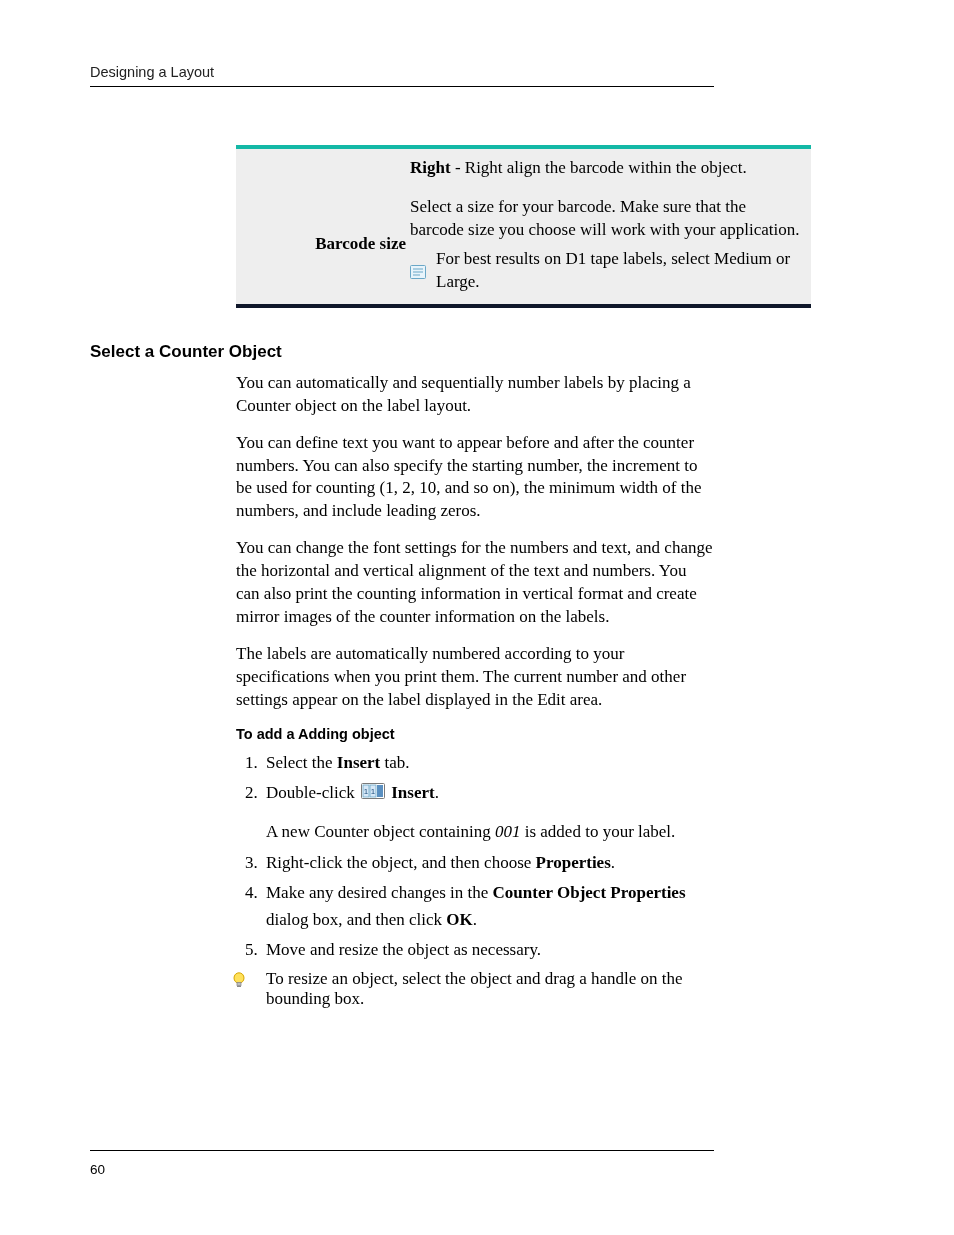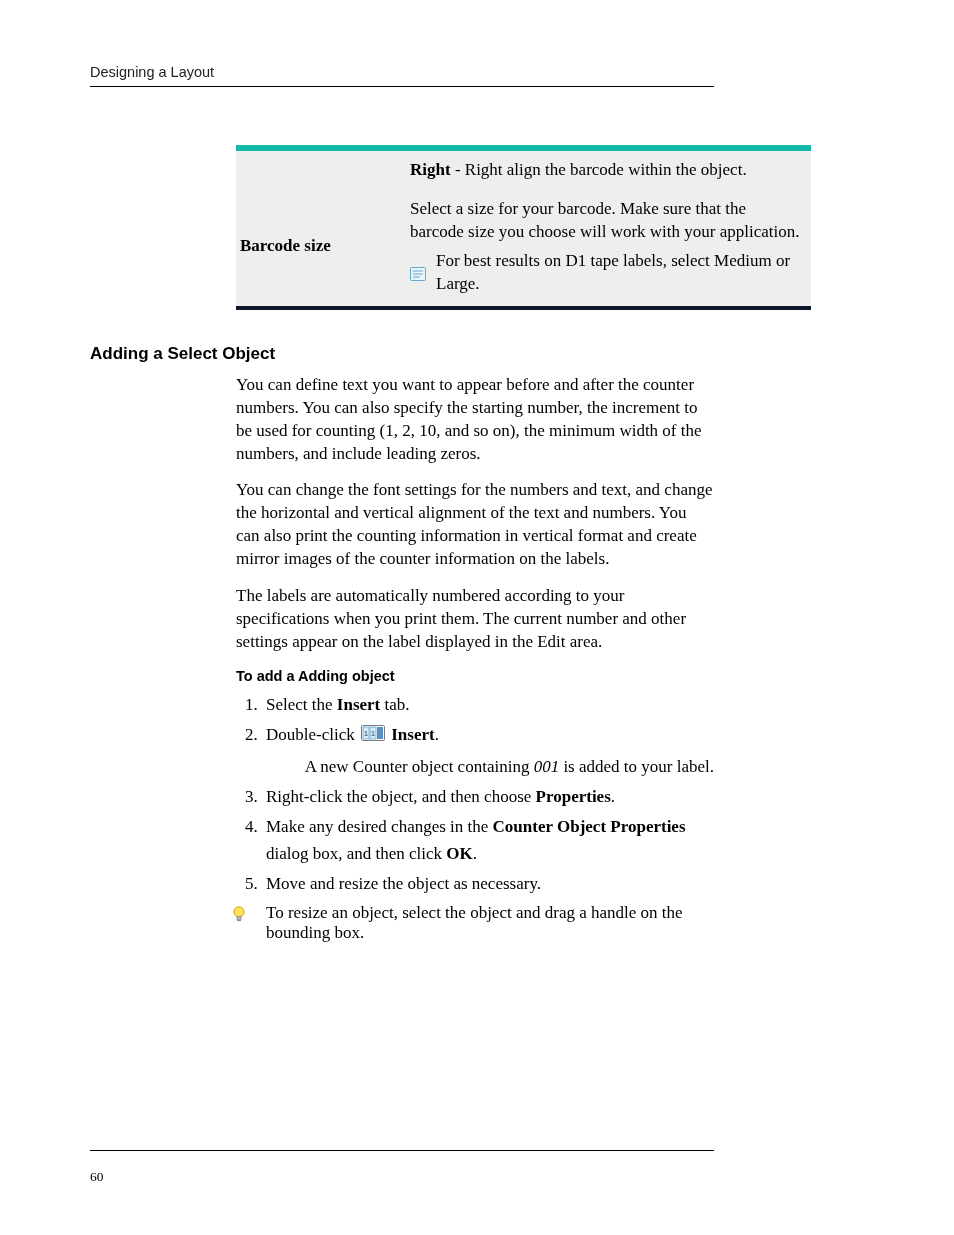--- a/index.html
+++ b/index.html
@@ -35,49 +35,50 @@
     position: absolute;
     left: 90px;
     right: 98px;
     bottom: 76px;
     border: 0;
     border-top: 1px solid #000;
   }
   .page-number {
     position: absolute;
     left: 90px;
-    bottom: 50px;
-    font-family: Liberation Serif, serif;
+    bottom: 58px;
+    font-family: Liberation Sans, sans-serif;
     font-size: 13.5px;
   }
 
   
   .prop-table {
     margin-left: 146px;
     width: 575px;
     border-collapse: collapse;
     background: #eeeeee;
     font-family: "Times New Roman", Times, serif;
   }
   .prop-table td {
     vertical-align: top;
     padding: 0;
     font-size: 17px;
     line-height: 1.35;
   }
   .prop-table tr.toprow td {
-    border-top: 6px solid #14b8a6;
+    border-top: 4px solid #14b8a6;
   }
   .prop-table tr.botrow td {
     border-bottom: 4px solid #0f172a;
   }
   .prop-label {
     width: 166px;
     padding: 10px 4px 10px 4px !important;
     font-weight: bold;
+    text-align: right;
   }
   .prop-desc {
     padding: 10px 10px 10px 0 !important;
   }
   .prop-first-desc {
     padding: 8px 10px 6px 0 !important;
   }
   .note-row {
     display: flex;
     gap: 10px;
@@ -167,43 +168,44 @@
             <line x1="3" y1="7" x2="13" y2="7" stroke="#6aa7c7" stroke-width="1"></line>
             <line x1="3" y1="10" x2="10" y2="10" stroke="#6aa7c7" stroke-width="1"></line>
           </svg>
           <div>For best results on D1 tape labels, select Medium or Large.</div>
         </div>
       </td>
     </tr>
   </tbody>
     </table>
 
-  <div class="h2">Adding a Select Object</div>
+  <div class="h2">Select a Counter Object</div>
 
   <div class="body-col">
+    <p>You can automatically and sequentially number labels by placing a Counter object on the label layout.</p>
     <p>You can define text you want to appear before and after the counter numbers. You can also specify the starting number, the increment to be used for counting (1, 2, 10, and so on), the minimum width of the numbers, and include leading zeros.</p>
     <p>You can change the font settings for the numbers and text, and change the horizontal and vertical alignment of the text and numbers. You can also print the counting information in vertical format and create mirror images of the counter information on the labels.</p>
     <p>The labels are automatically numbered according to your specifications when you print them. The current number and other settings appear on the label displayed in the Edit area.</p>
 
     <div class="procedure-title">To add a Adding object</div>
 
     <ol class="steps">
       <li>
         <span>Select the </span><span class="bold">Insert</span><span> tab.</span>
       </li>
       <li>
         <span>Double-click </span><span class="counter-icon"><svg width="24" height="16" viewBox="0 0 24 16">
               <rect x="0.5" y="0.5" width="23" height="15" rx="1" fill="#ffffff" stroke="#7a7a7a"></rect>
               <rect x="2" y="2" width="6" height="12" fill="#d7e8f7" stroke="#6aa7c7" stroke-width="0.8"></rect>
               <text x="5" y="11" font-size="8" font-family="Arial" text-anchor="middle" fill="#1a4d7a">1</text>
               <rect x="9" y="2" width="6" height="12" fill="#d7e8f7" stroke="#6aa7c7" stroke-width="0.8"></rect>
               <text x="12" y="11" font-size="8" font-family="Arial" text-anchor="middle" fill="#1a4d7a">1</text>
               <rect x="16" y="2" width="6" height="12" fill="#5a8fc0"></rect>
             </svg></span><span class="bold"> Insert</span><span>.</span>
-        <div style="margin-top:4px;text-align:right;">
+        <div style="margin-top:12px;">
           <span>A new Counter object containing </span><span class="ital">001</span><span> is added to your label.</span>
         </div>
       </li>
       <li>
         <span>Right-click the object, and then choose </span><span class="bold">Properties</span><span>.</span>
       </li>
       <li>
         <span>Make any desired changes in the </span><span class="bold">Counter Object Properties</span><span> dialog box, and then click </span><span class="bold">OK</span><span>.</span>
       </li>
       <li>

